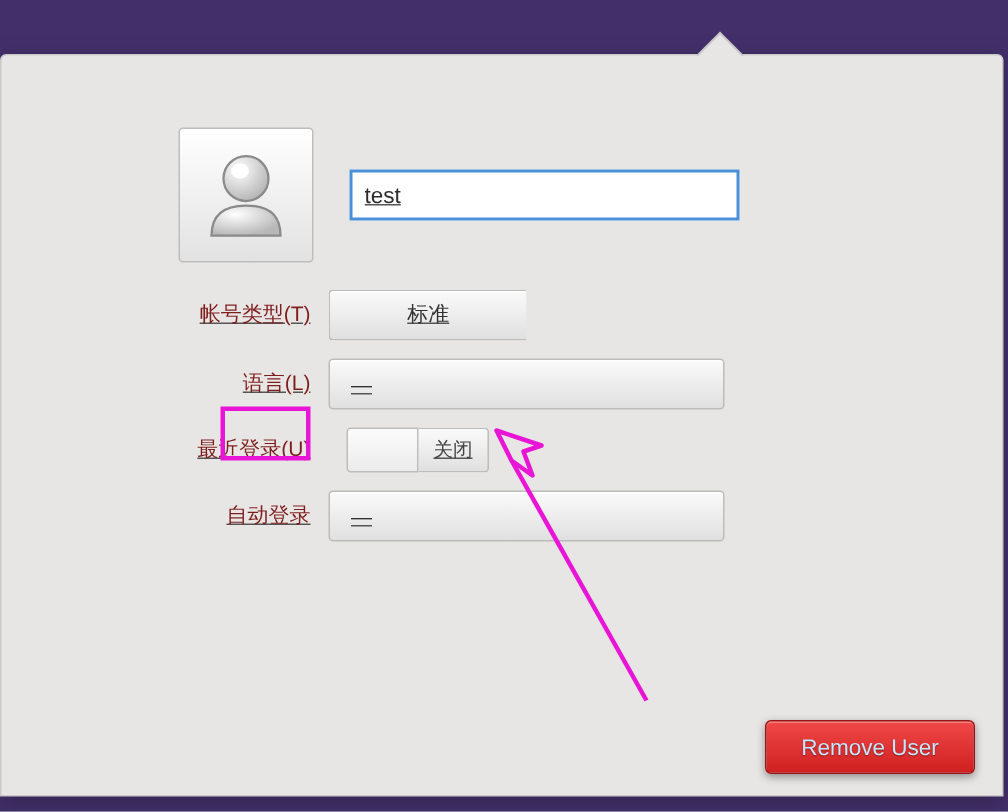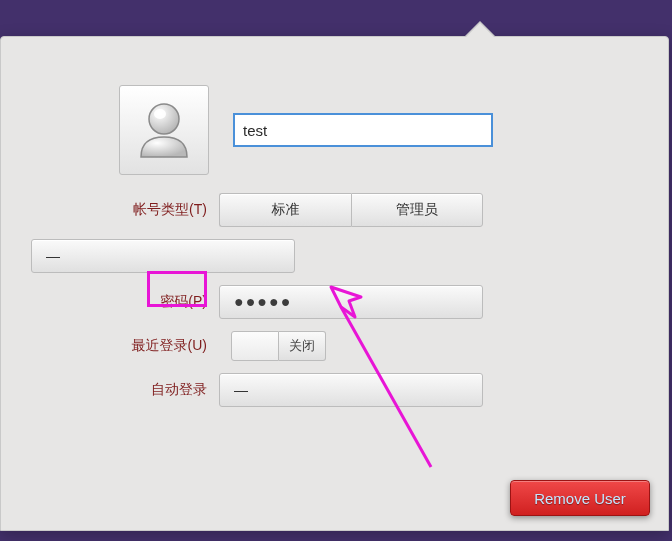--- a/index.html
+++ b/index.html
@@ -36,20 +36,21 @@
     border-color: transparent transparent #c9c9c9 transparent;
   }
   .arrow-inner {
     left: 464px; top: -14px;
     border-width: 0 15px 15px 15px;
     border-color: transparent transparent #e7e6e5 transparent;
   }
 
   .content {
     padding: 48px 30px 0 30px;
+    text-decoration: underline;
   }
 
   .row {
     display: flex;
     align-items: center;
     margin-bottom: 12px;
   }
   .label-col {
     width: 188px;
     text-align: right;
@@ -174,38 +175,30 @@
           <ellipse cx="31" cy="19" rx="6" ry="5" fill="rgba(255,255,255,.9)"></ellipse>
         </svg>
       </div>
       <input class="name-input" type="text" value="test" style="">
     </div>
 
     <div class="row">
       <div class="label-col">帐号类型(T)</div>
       <div class="field-col">
         <div class="btn half left">标准</div>
-        <div class="btn half right">管理员</div>
-      </div>
-    </div>
-
-    <div class="row">
+      </div>
+    </div>
+
+    <div class="row">
+      <div class="label-col">语言(L)</div>
       <div class="field-col">
         <div class="btn full">—</div>
       </div>
     </div>
 
-    <div class="row">
-      <div class="label-col">密码(P)</div>
-      <div class="field-col">
-        <div class="btn full">
-          <span class="pwd-dots">●●●●●</span>
-        </div>
-      </div>
-    </div>
 
     <div class="row">
       <div class="label-col">最近登录(U)</div>
       <div class="field-col">
         <div class="switch-wrap">
           <div class="switch-track"></div>
           <div class="switch-label">关闭</div>
         </div>
       </div>
     </div>

